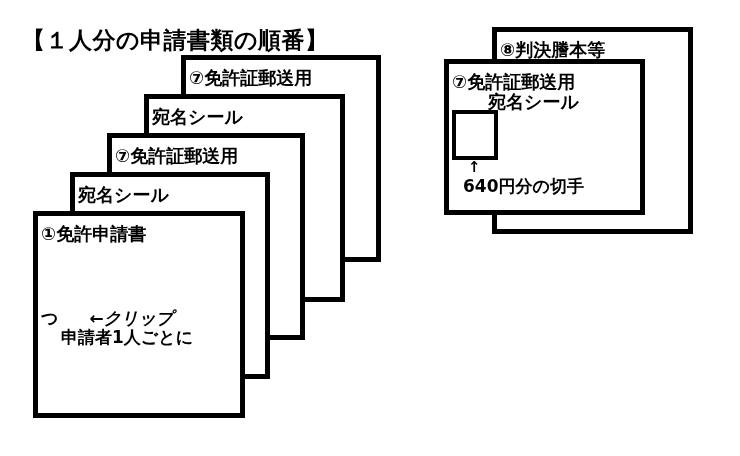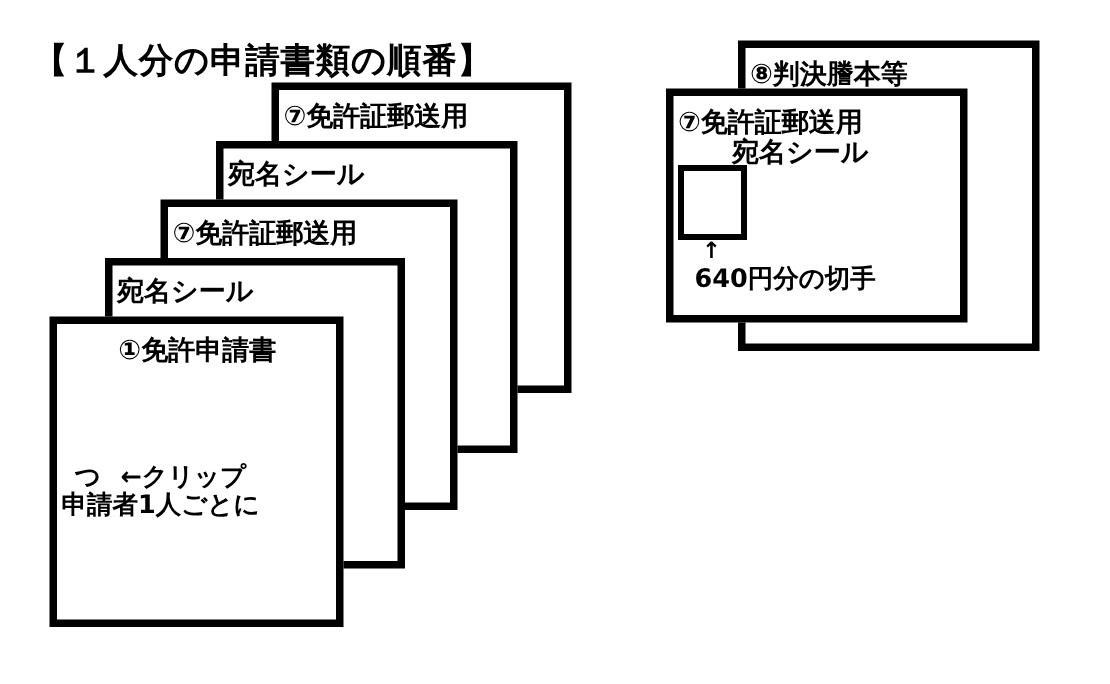--- a/index.html
+++ b/index.html
@@ -32,41 +32,41 @@
     border: 5px solid #000000;
   }
   .doc-label {
     font-size: 18px;
     font-weight: bold;
     line-height: 20px;
     padding: 8px 2px 0 3px;
     white-space: nowrap;
   }
   
-  #doc1 { left: 33px;  top: 211px; width: 196px; height: 207px; z-index: 5; text-align: center; }
+  #doc1 { left: 33px;  top: 211px; width: 212px; height: 207px; z-index: 5; }
   #doc2 { left: 70px;  top: 172px; width: 200px; height: 207px; z-index: 4; }
   #doc3 { left: 107px; top: 133px; width: 198px; height: 207px; z-index: 3; }
   #doc4 { left: 144px; top: 94px;  width: 201px; height: 208px; z-index: 2; }
   #doc5 { left: 181px; top: 55px;  width: 200px; height: 207px; z-index: 1; }
   
   #doc8 { left: 492px; top: 27px;  width: 201px; height: 207px; z-index: 1; }
   #doc7 { left: 444px; top: 59px;  width: 201px; height: 156px; z-index: 2; }
 
   .clip-note {
     position: absolute;
     left: 3px;
     top: 93px;
     font-size: 17px;
     font-weight: bold;
     line-height: 19px;
     white-space: nowrap;
   }
   .clip-line { display: block; }
-  .clip-pointer-label { margin-left: 13px; }
-  .clip-indent { }
+  .clip-pointer-label { margin-left: 31px; font-style: italic; }
+  .clip-indent { margin-left: 20px; }
 
   .doc7-label-line2 { display: block; margin-left: 36px; }
 
   .stamp-square {
     position: absolute;
     left: 3px;
     top: 46px;
     width: 46px;
     height: 50px;
     box-sizing: border-box;

